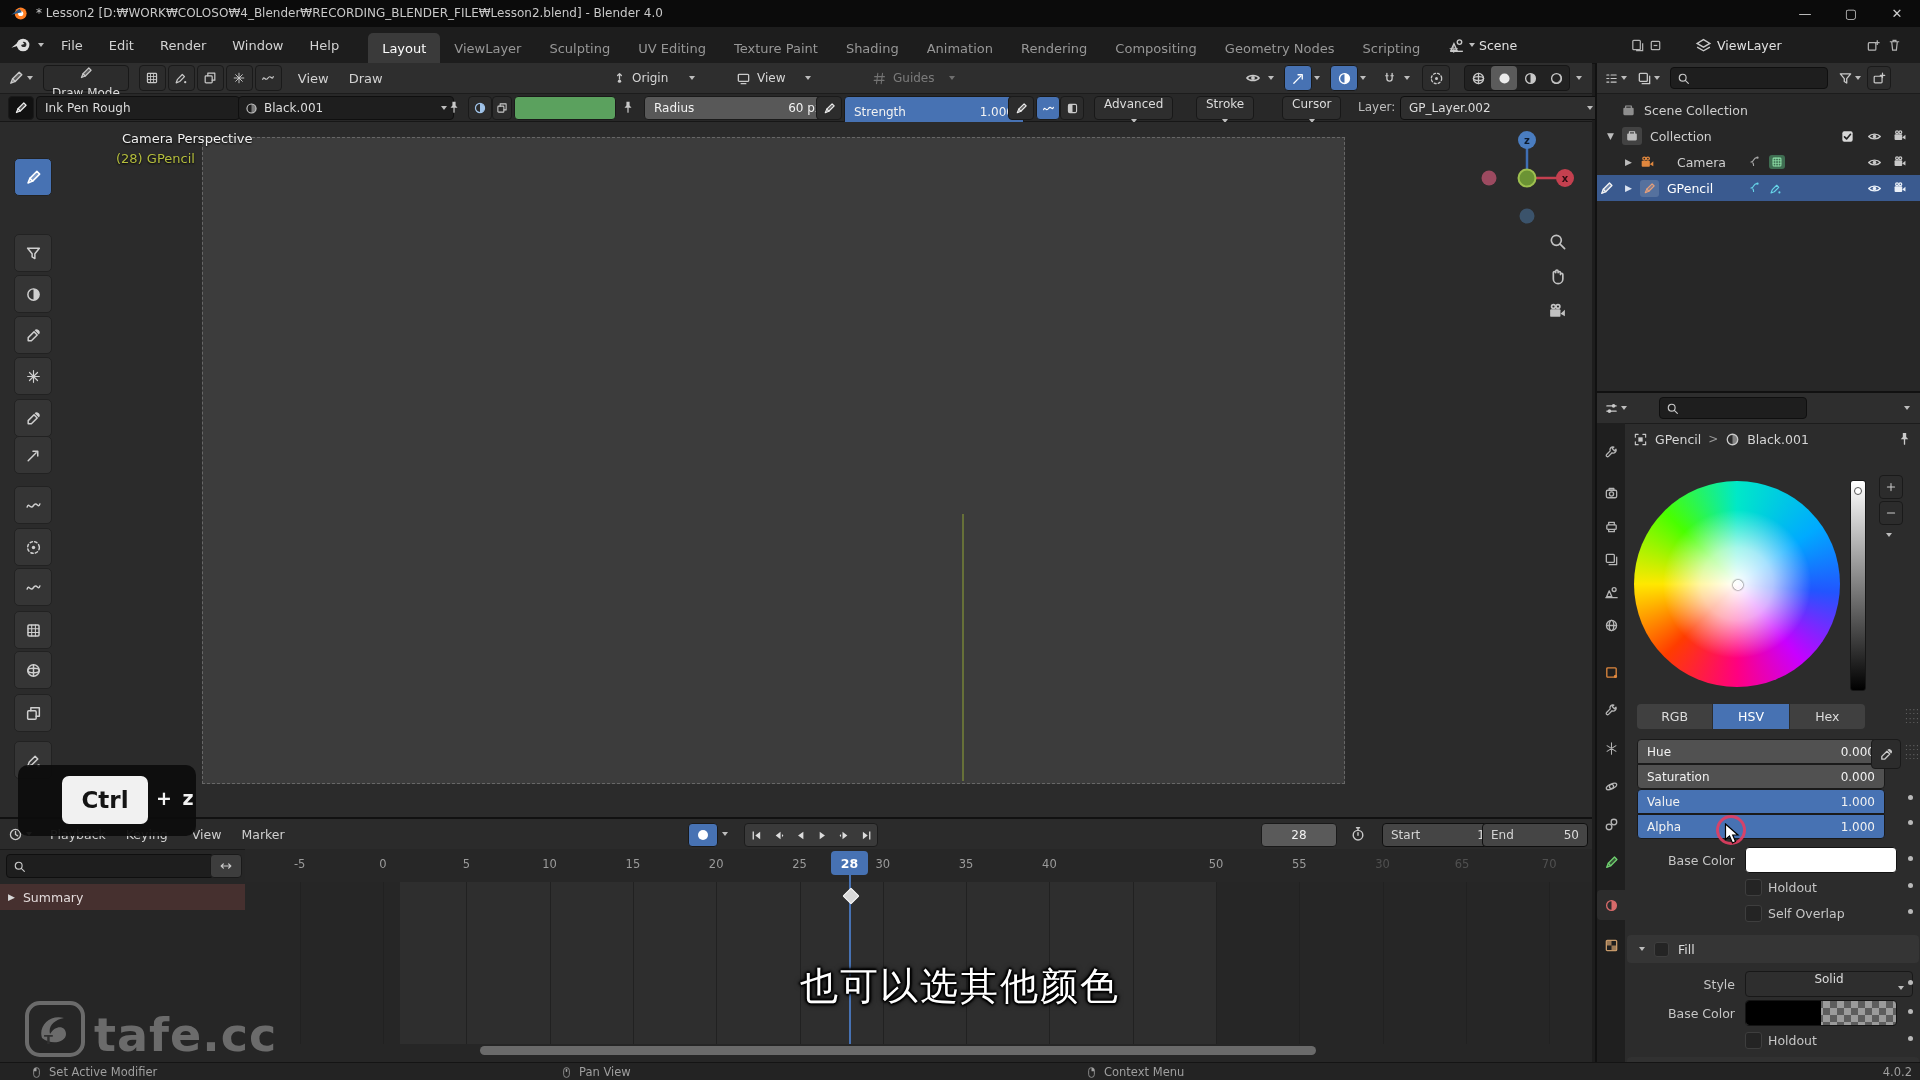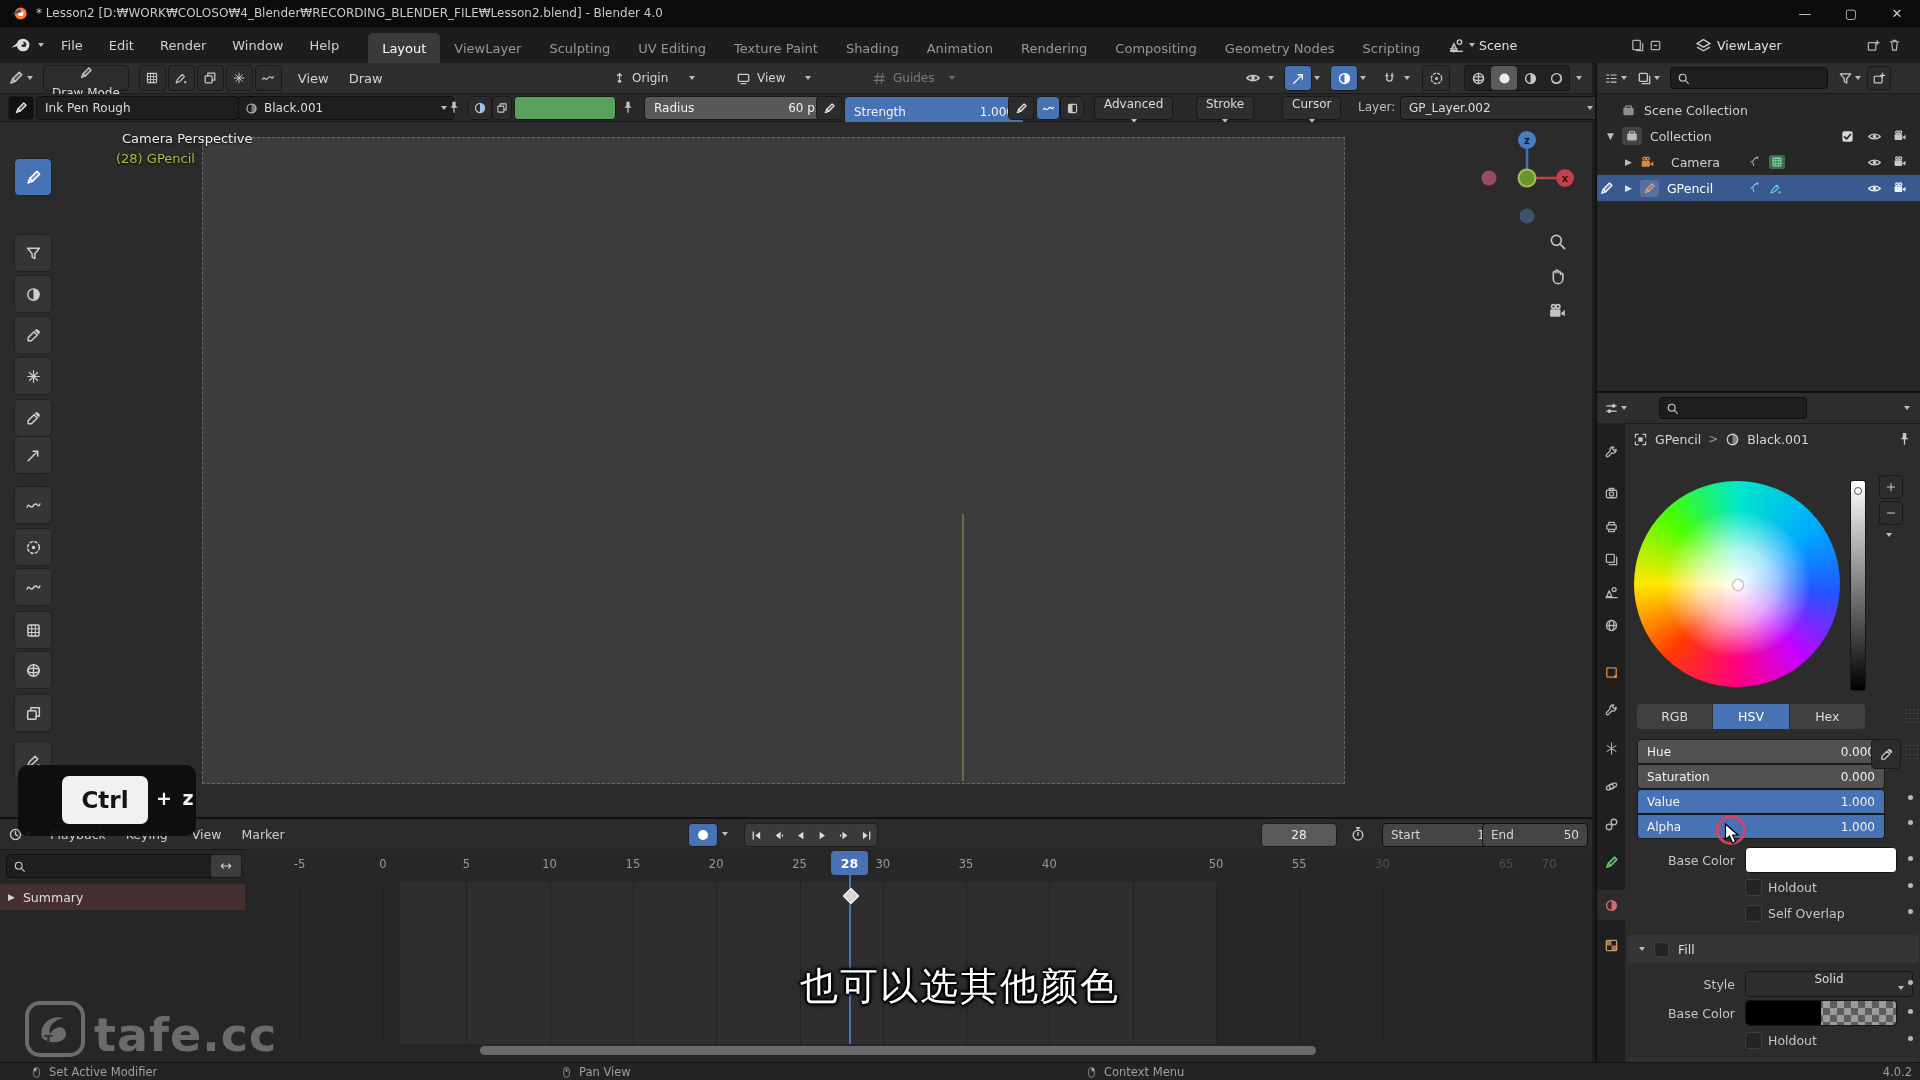--- a/index.html
+++ b/index.html
@@ -682,21 +682,21 @@
       <span class="ico" style="margin-left:8px">
           <i class="ico">
             <svg width="15" height="15" viewBox="0 0 16 16" fill="none" stroke="#e0873e" stroke-width="1.4" stroke-linecap="round" stroke-linejoin="round">
               <rect x="1.8" y="6" width="8.7" height="6.5" rx="1" fill="#e0873e" stroke="none"></rect>
               <path d="M14.2 6.6v5.4L10.5 9.8Z" fill="#e0873e" stroke="none"></path>
               <circle cx="4.6" cy="3.8" r="1.6"></circle>
               <circle cx="8.4" cy="3.8" r="1.6"></circle>
             </svg>
           </i>
         </span>
-      <span style="margin-left:16px">Camera</span>
+      <span style="margin-left:22px">Camera</span>
       <span class="ico r" style="left:150px">
           <i class="ico">
             <svg width="14" height="14" viewBox="0 0 16 16" fill="none" stroke="#a8a8a8" stroke-width="1.4" stroke-linecap="round" stroke-linejoin="round">
               <path d="M11 3c-4 0-2.5 5-6.5 5M4.5 8c2 0 3 1.5 3 4" stroke-width="1.3"></path>
               <circle cx="12" cy="3" r="1.3" fill="#a8a8a8" stroke="none"></circle>
             </svg>
           </i>
         </span>
       <span class="ico r" style="left:172px;background:#3f6e52;border-radius:3px;padding:1px 2px">
           <i class="ico">
@@ -1129,21 +1129,21 @@
         <span class="rlabel" style="left: 387.9px;">15</span>
         <span class="rlabel" style="left: 471.2px;">20</span>
         <span class="rlabel" style="left: 554.5px;">25</span>
         <span class="rlabel" style="left: 637.8px;">30</span>
         <span class="rlabel" style="left: 721.1px;">35</span>
         <span class="rlabel" style="left: 804.4px;">40</span>
         <span class="rlabel" style="left: 887.7px; margin-top: 43px;">45</span>
         <span class="rlabel" style="left: 971px;">50</span>
         <span class="rlabel" style="left: 1054.3px;">55</span>
         <span class="rlabel" style="left: 1137.6px; opacity: 0.35;">30</span>
-        <span class="rlabel" style="left: 1261px; opacity: 0.35;">65</span>
+        <span class="rlabel" style="left: 1217px; opacity: 0.35;">65</span>
         <span class="rlabel" style="left: 1304.2px; opacity: 0.35;">70</span>
       </div>
     <div id="dopesheet" class="r" style="left:245px;top:63px;width:1347px;height:162px;background:#262626;overflow:hidden">
       <div class="r" style="left:155px;top:0;width:816px;height:162px;background:#2e2e2e"></div>
       <div id="dope-grid">
           <div class="gline" style="left: 54.7px; height: 162px;"></div>
           <div class="gline" style="left: 138px; height: 162px;"></div>
           <div class="gline" style="left: 221.3px; height: 162px;"></div>
           <div class="gline" style="left: 304.6px; height: 162px;"></div>
           <div class="gline" style="left: 387.9px; height: 162px;"></div>

